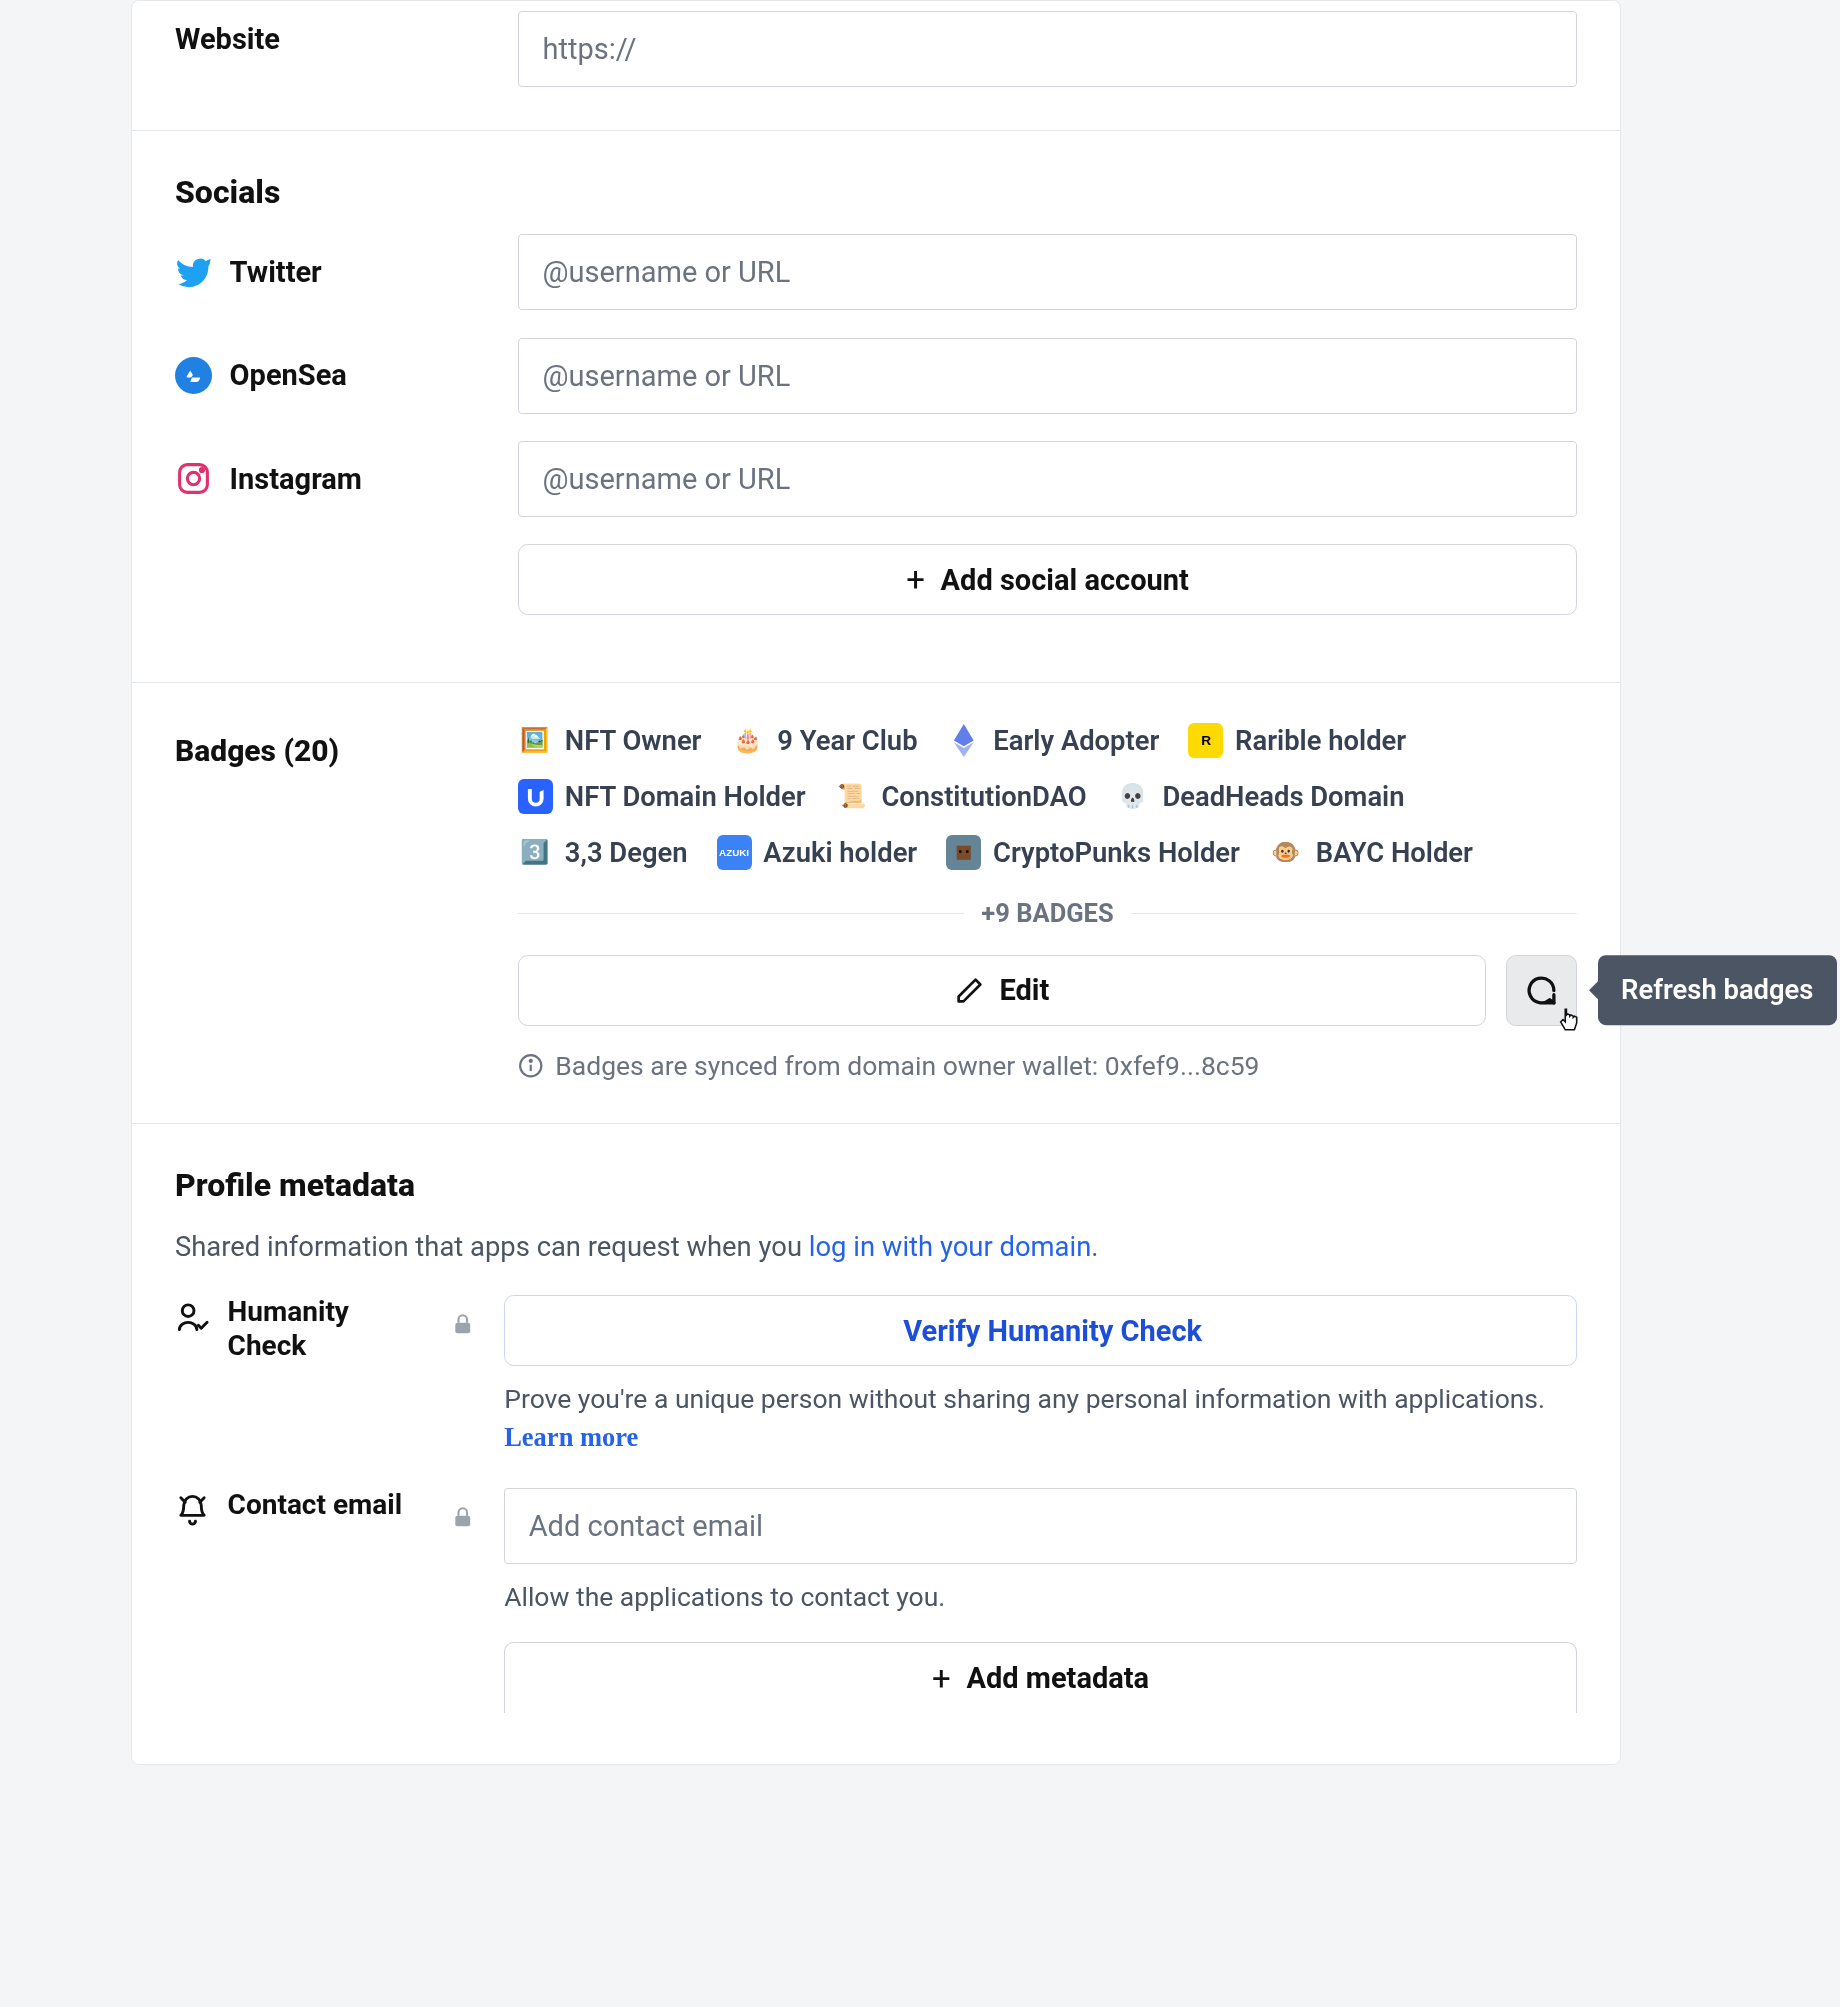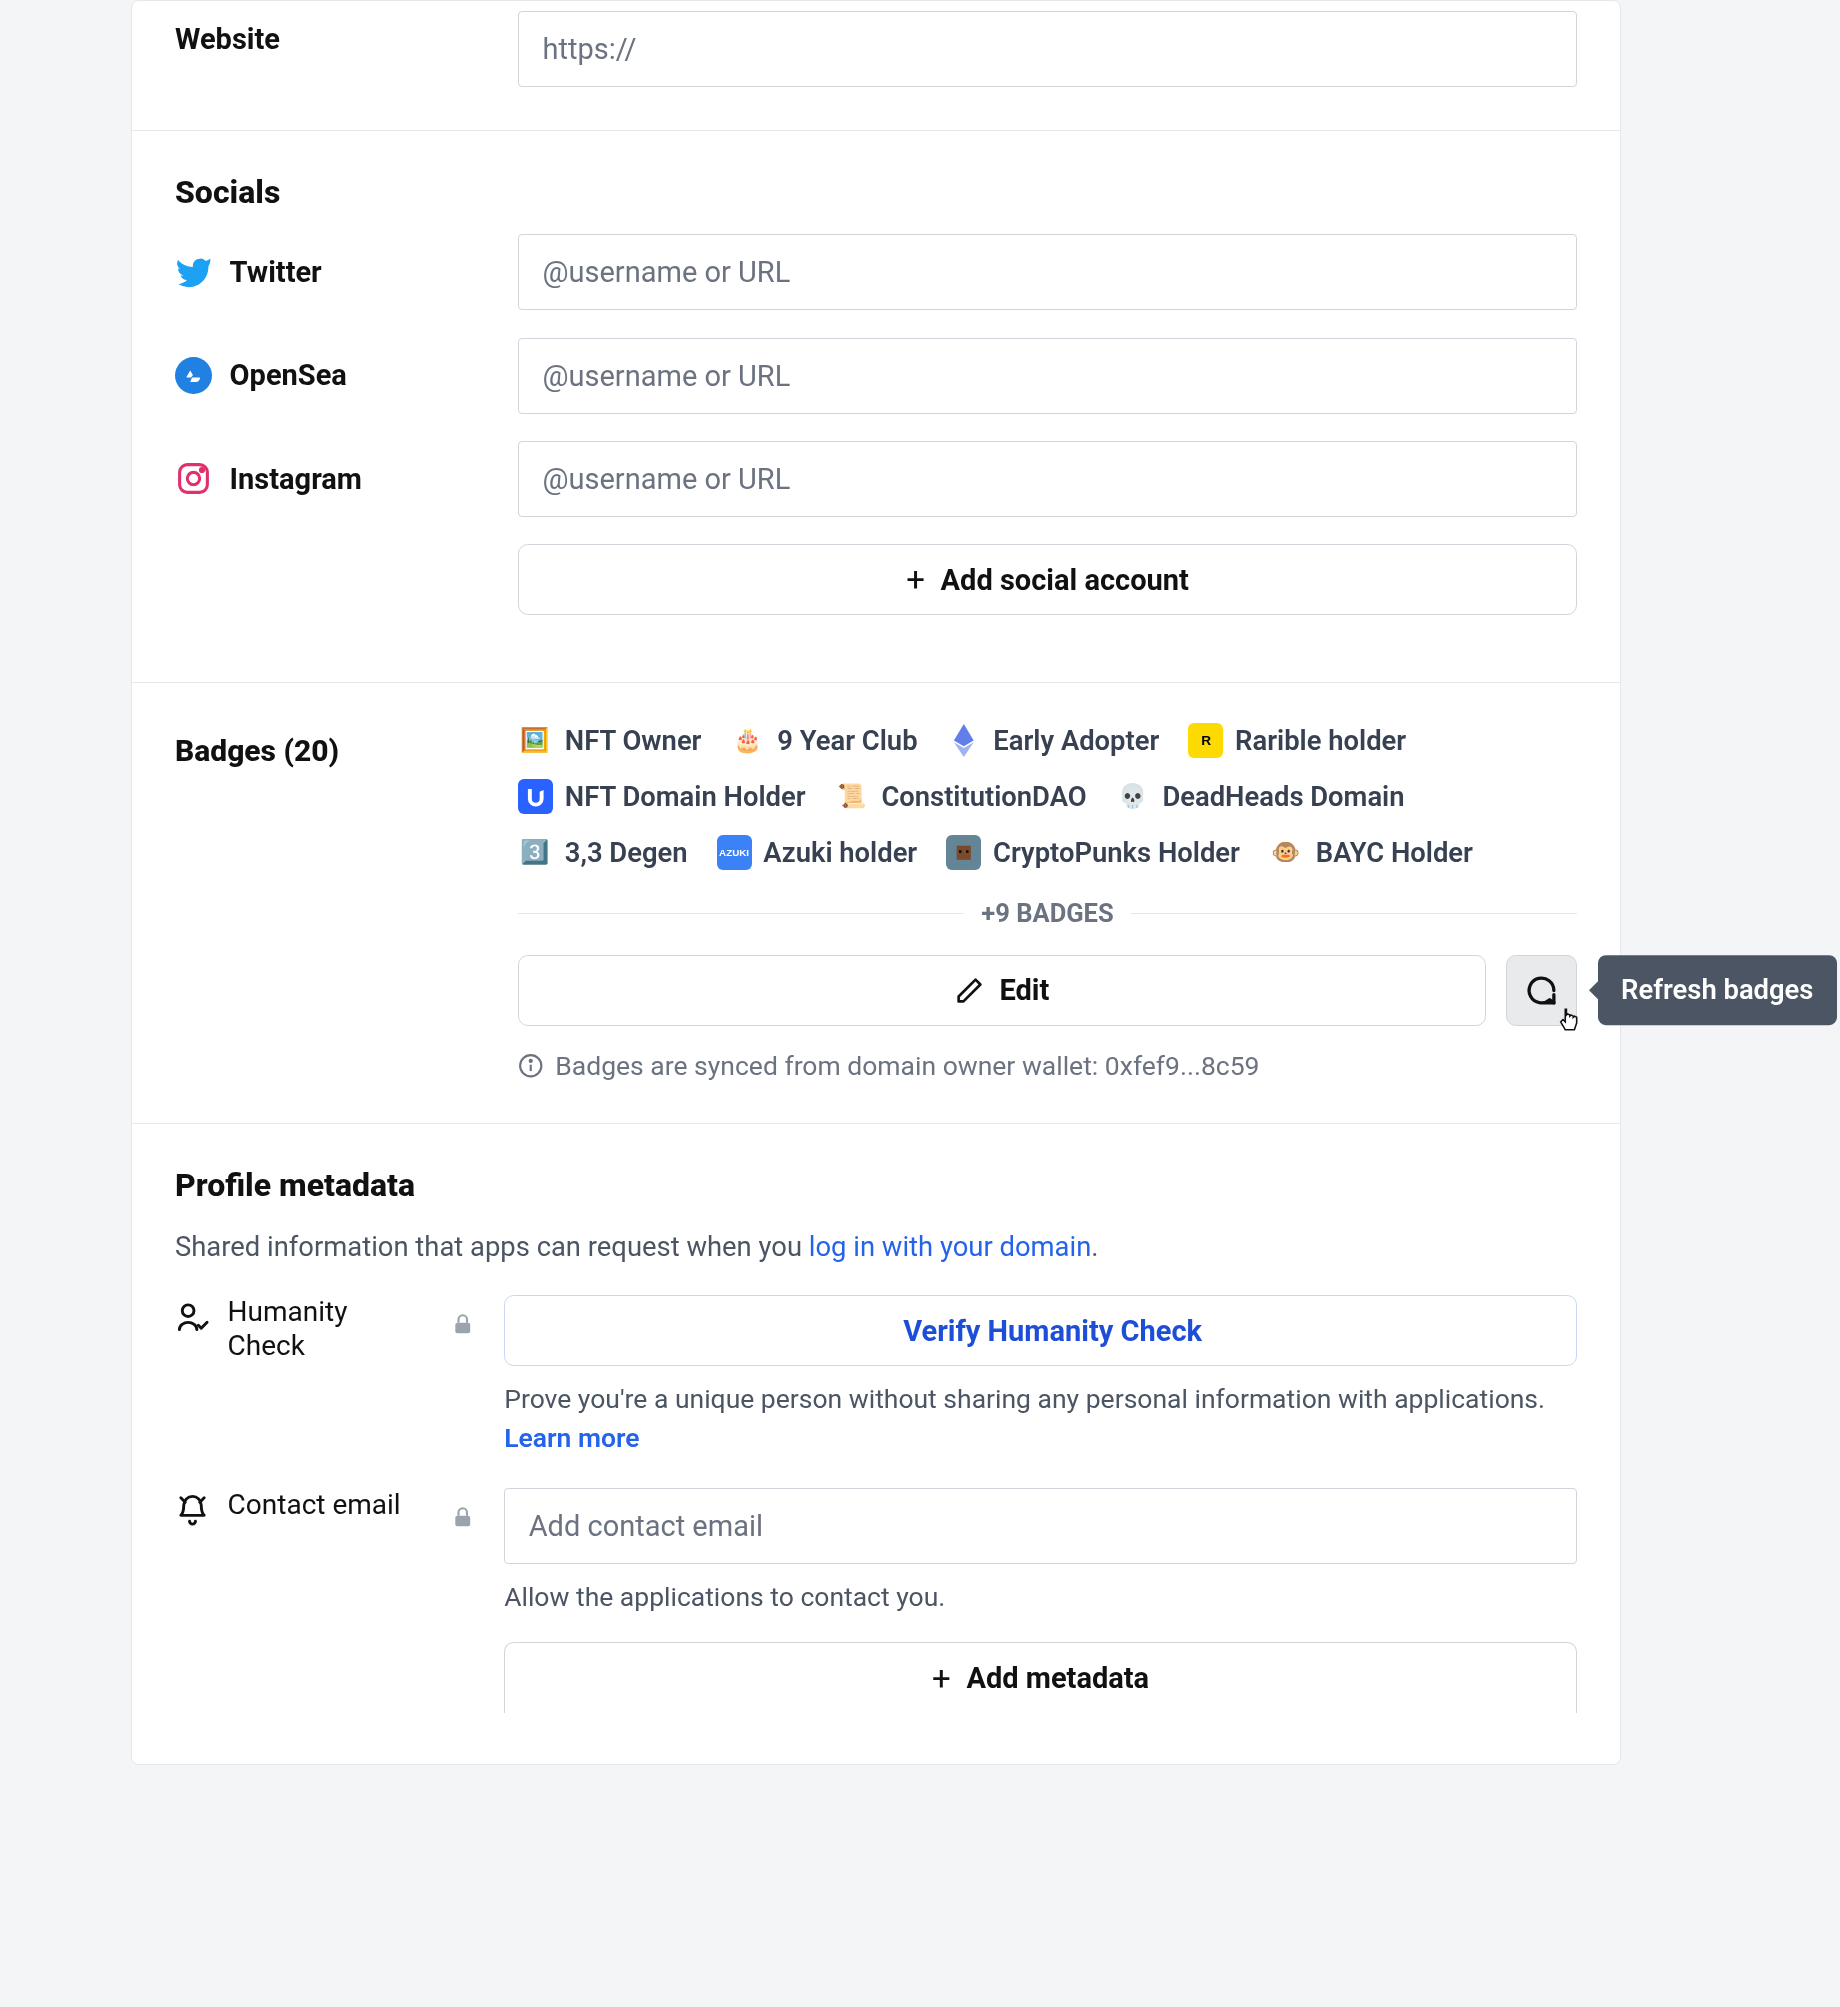--- a/index.html
+++ b/index.html
@@ -188,21 +188,21 @@
 }
 .meta-label-col {
   width: 255px;
   flex-shrink: 0;
   display: flex;
   align-items: flex-start;
   gap: 17.6px;
 }
 .meta-label-text {
   font-size: 28px;
-  font-weight: 400;
+  font-weight: 700;
   color: #111;
   line-height: 1.2;
 }
 .lock-col {
   width: 35px;
   flex-shrink: 0;
   padding-top: 15.7px;
   color: #9ca3af;
 }
 .helper-text {
@@ -441,21 +441,21 @@
                 <path d="M8 11V8a4 4 0 018 0v3" fill="none" stroke="#9ca3af" stroke-width="2"></path>
               </svg>
         </span>
       </div>
       <div class="field-col">
         <button class="btn btn-blue-text">
           <span>Verify Humanity Check</span>
         </button>
         <div class="helper-text">
           <span>Prove you're a unique person without sharing any personal information with applications.</span>
-          <a class="link" style="display:block;font-weight:600;margin-top:2px;">Learn more</a>
+          <a class="link" style="display:block;font-weight:600;margin-top:2px;font-family:Liberation Serif, serif;">Learn more</a>
         </div>
       </div>
     </div>
 
     <div class="meta-row" style="margin-top:32px;justify-content:center;">
       <div class="meta-label-col">
         <span style="padding-top:3.9px;">
           <svg width="35" height="35" viewBox="0 0 24 24" fill="none" stroke="#111" stroke-width="2" stroke-linecap="round" stroke-linejoin="round">
                 <path d="M18 9a6 6 0 10-12 0c0 5-2 7-2 7h16s-2-2-2-7z"></path>
                 <path d="M10 20a2 2 0 004 0"></path>

